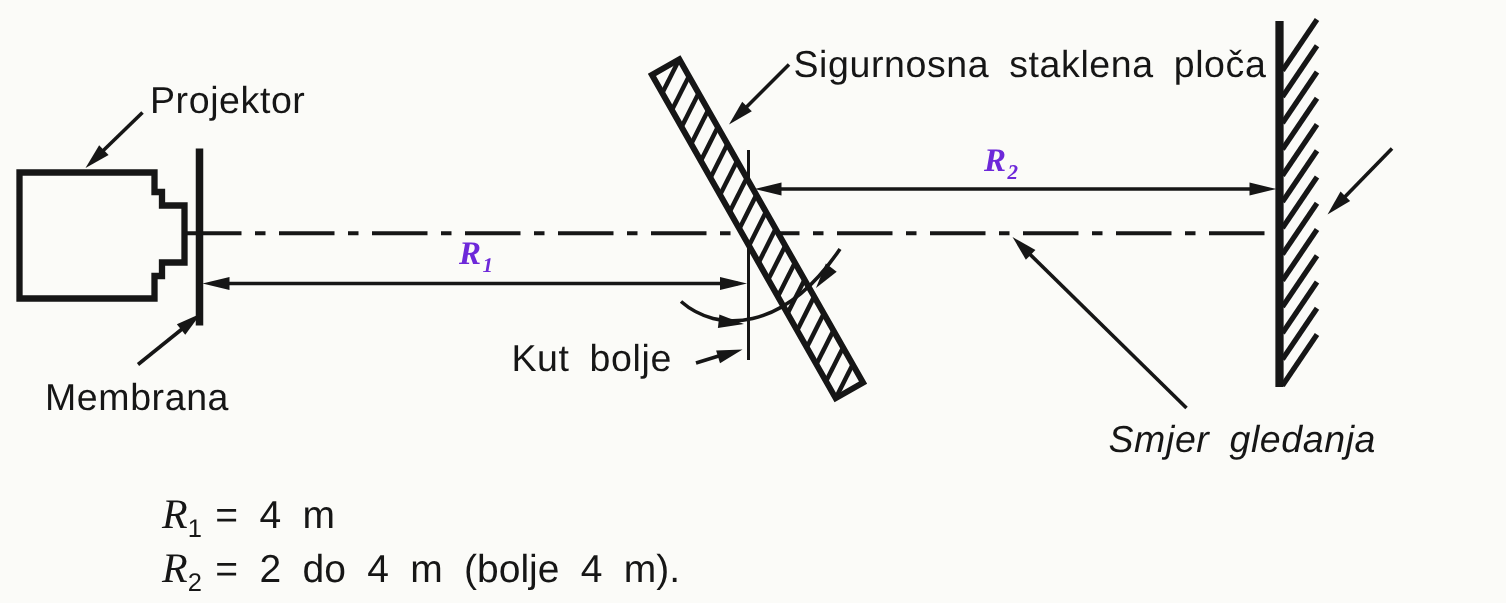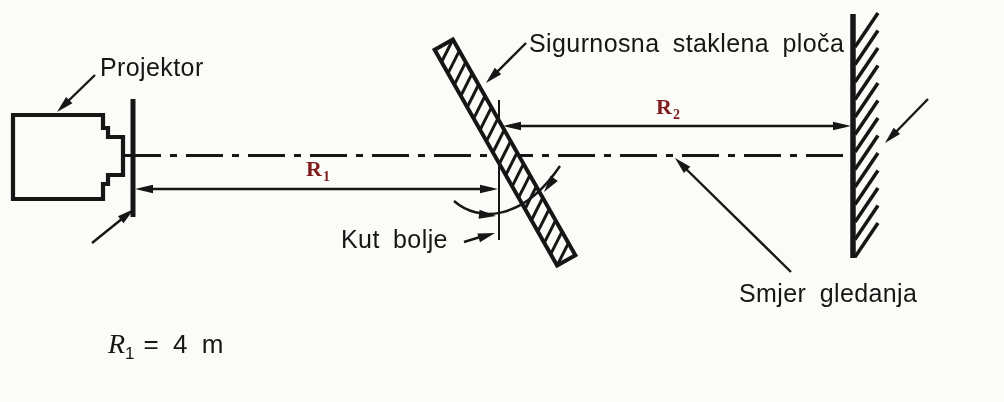--- a/index.html
+++ b/index.html
@@ -17,23 +17,24 @@
     font-size:25px;
     color:#161616;
     letter-spacing:0.4px;
     word-spacing:6px;
     white-space:nowrap;
     line-height:1.05;
   }
   .dim{
     position:absolute;
     font-family:"Liberation Serif",serif;
+    font-style:italic;
     font-weight:bold;
     font-size:22px;
-    color:#7f1d1d;
+    color:#6d28d9;
     white-space:nowrap;
   }
   .dim sub{
     font-size:14px;
     line-height:0;
     vertical-align:-5px;
     margin-left:1px;
   }
   .formula{
     position:absolute;
@@ -159,29 +160,33 @@
       <line x1="464" y1="242" x2="485" y2="235.5" stroke-width="2.4"></line>
       <polygon points="495,233 480,242.2 477.4,233.6" fill="#161616" stroke="none"></polygon>
     </g>
   </svg>
 
   <div class="lbl" style="left:100px;top:54px;">Projektor</div>
 
   <div class="lbl" style="left:529px;top:30px;text-align:center;">Sigurnosna staklena ploča</div>
 
 
+  <div class="lbl" style="left:30px;top:252px;">Membrana</div>
 
   <div class="lbl" style="left:341px;top:226px;">Kut bolje</div>
 
-  <div class="lbl" style="left:739px;top:280px;">Smjer gledanja</div>
+  <div class="lbl" style="left:739px;top:280px;font-style:italic;">Smjer gledanja</div>
 
   <div class="dim" style="left:306px;top:156px;text-align:right;">
     <span>R</span><sub>1</sub>
   </div>
   <div class="dim" style="left:656px;top:94px;">
     <span>R</span><sub>2</sub>
   </div>
 
   <div class="formula" style="left:108px;top:328px;">
     <span class="fsym">R</span><sub>1</sub><span class="frest">= 4 m</span>
   </div>
+  <div class="formula" style="left:108px;top:364px;">
+    <span class="fsym">R</span><sub>2</sub><span class="frest">= 2 do 4 m (bolje 4 m).</span>
+  </div>
 
 </div>
 
 </body></html>

